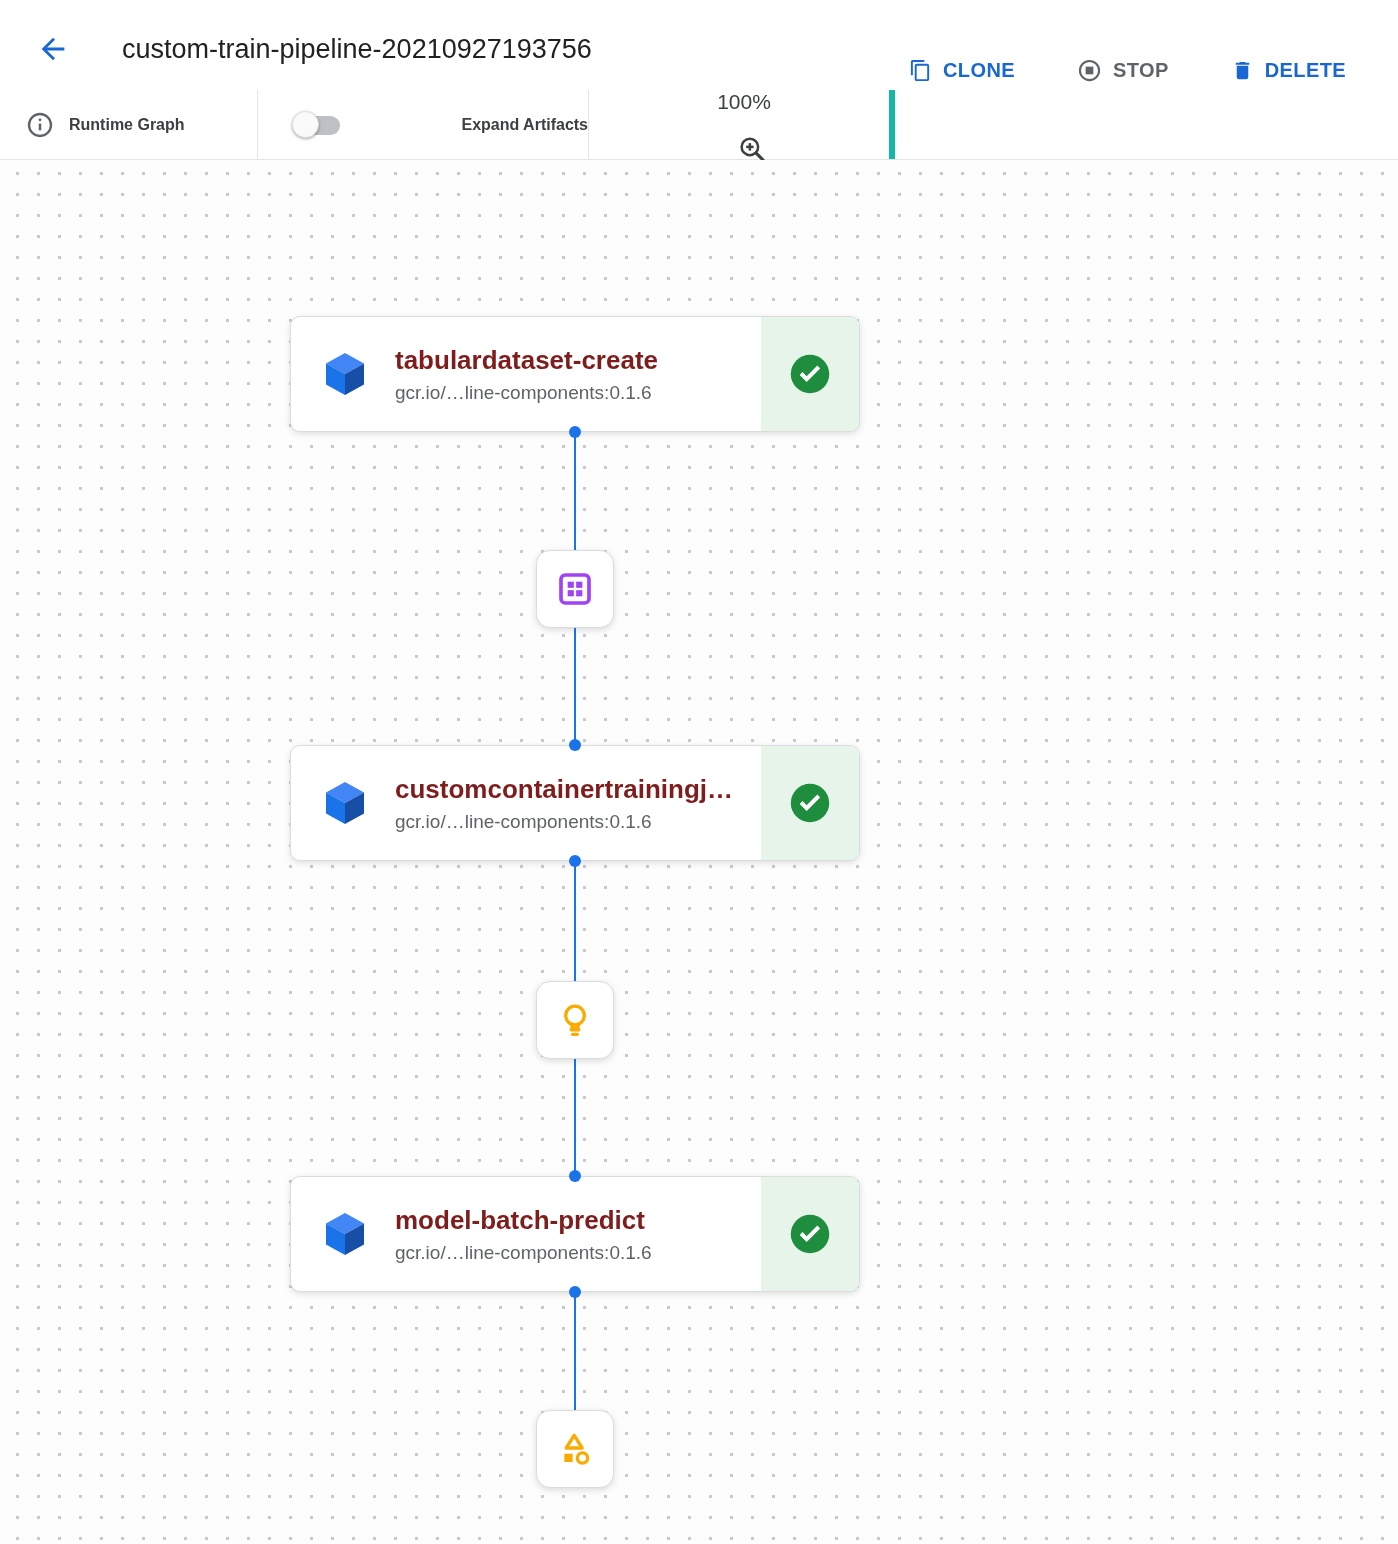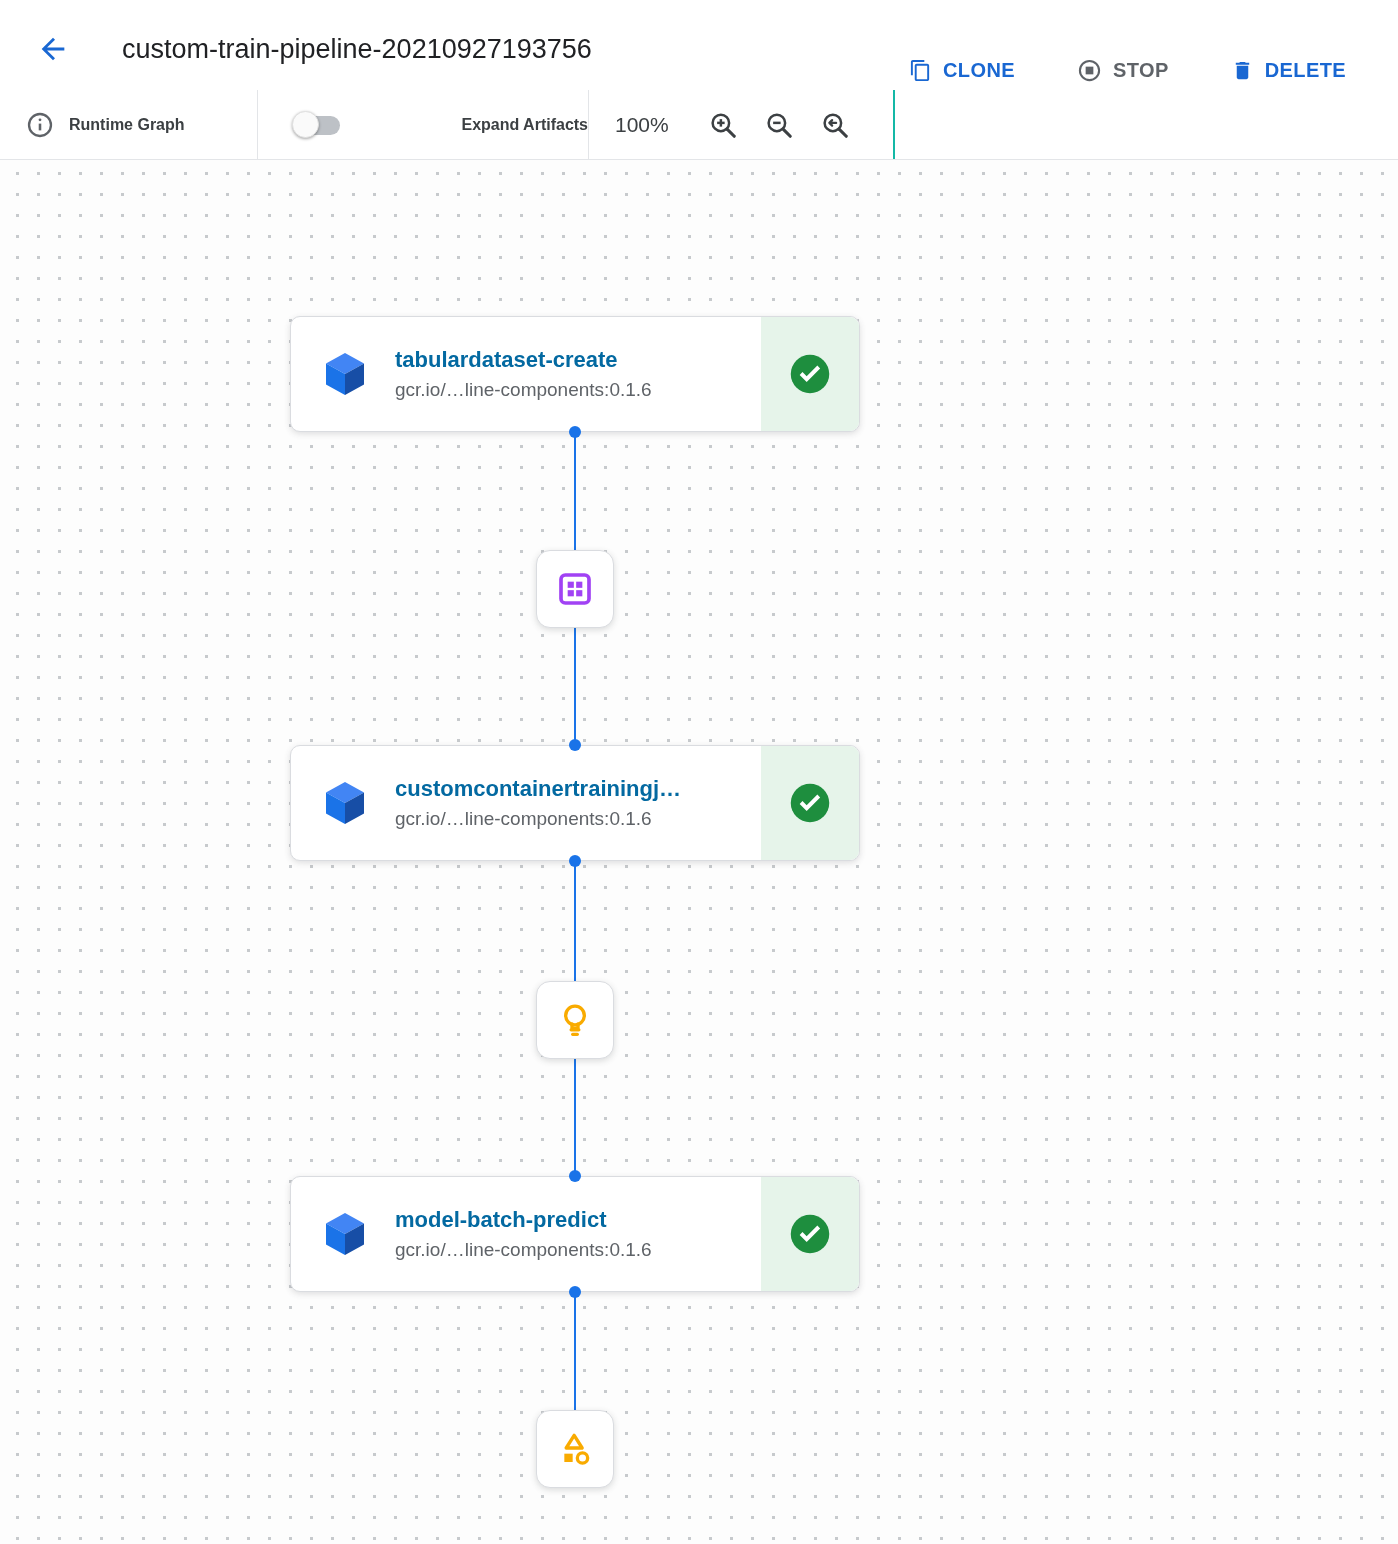--- a/index.html
+++ b/index.html
@@ -12,21 +12,21 @@
   .back-btn { width:46px; height:46px; border:none; background:transparent; display:flex; align-items:center; justify-content:center; cursor:pointer; flex:0 0 auto; }
   .page-title { font-size:27px; font-weight:400; color:#202124; margin-left:46px; white-space:nowrap; }
   .header-actions { margin-left:auto; display:flex; align-items:center; gap:62px;margin-top:42px; }
   .hbtn { display:flex; align-items:center; gap:11px; border:none; background:transparent; font-family:inherit; font-size:20px; font-weight:700; letter-spacing:.4px; cursor:pointer; }
   .hbtn.blue { color:#1967d2; }
   .hbtn.gray { color:#5f6368; }
 
   
   .toolbar { height:70px; display:flex; align-items:stretch; border-bottom:1px solid #e3e5e8; background:#fff; }
   .tb-section { display:flex; align-items:center; border-right:1px solid #e3e5e8; flex:0 0 auto; }
-  .tb-section.last { border-right:2px solid #14b8a6; }
+  .tb-section.last { border-right:6px solid #14b8a6;flex-direction:column; }
   .tb-fill { flex:1 1 auto; border-right:none; }
   .tb-label { font-size:16px; font-weight:700; color:#3c4043; white-space:nowrap; }
   .s1 { width:258px; padding-left:26px; gap:15px; }
   .s2 { width:317px; padding-left:24px; gap:15px; }
   .s3 { width:331px; padding-left:34px; gap:22px;justify-content:space-between; }
   .s4 { width:306px; padding-left:26px; gap:20px; }
   .zoom-pct { font-size:21px; font-weight:400; color:#3c4043; margin-right:16px; }
   .zbtn { width:36px; height:36px; display:flex; align-items:center; justify-content:center; border:none; background:transparent; cursor:pointer; }
 
   
@@ -44,21 +44,21 @@
   .e1 { top:272px; height:313px; }
   .e2 { top:701px; height:315px; }
   .e3 { top:1132px; height:157px; }
   .edge-dot { position:absolute; left:569px; width:12px; height:12px; border-radius:50%; background:#1a73e8; z-index:6; }
   .d1 { top:266px; } .d2 { top:579px; } .d3 { top:695px; } .d4 { top:1010px; } .d5 { top:1126px; }
 
   .node-card { position:absolute; left:290px; width:570px; height:116px; background:#fff; border:1px solid #dadce0; border-radius:10px; box-shadow:0 2px 6px rgba(60,64,67,.16); display:flex; z-index:3; cursor:pointer; }
   .nc1 { top:156px; } .nc2 { top:585px; } .nc3 { top:1016px; }
   .node-main { flex:1 1 auto; display:flex; align-items:center; padding-left:30px; gap:26px; min-width:0; }
   .node-text { min-width:0; }
-  .node-title { font-size:22px; font-weight:700; color:#0369a1; white-space:nowrap; overflow:hidden; text-overflow:ellipsis; }
+  .node-title { font-size:26px; font-weight:700; color:#7f1d1d; white-space:nowrap; overflow:hidden; text-overflow:ellipsis; }
   .node-subtitle { font-size:19px; font-weight:400; color:#5f6368; margin-top:6px; white-space:nowrap; overflow:hidden; text-overflow:ellipsis; }
   .node-status { flex:0 0 98px; background:#e6f4ea; border-radius:0 9px 9px 0; display:flex; align-items:center; justify-content:center; }
 
   .artifact-card { position:absolute; left:536px; width:78px; height:78px; background:#fff; border:1px solid #dadce0; border-radius:14px; box-shadow:0 2px 6px rgba(60,64,67,.18); display:flex; align-items:center; justify-content:center; z-index:3; cursor:pointer; }
   .a1 { top:390px; } .a2 { top:821px; } .a3 { top:1250px; }
 
   .icon { display:inline-flex; align-items:center; justify-content:center; flex:0 0 auto; }
 </style>
 </head>
 <body>

